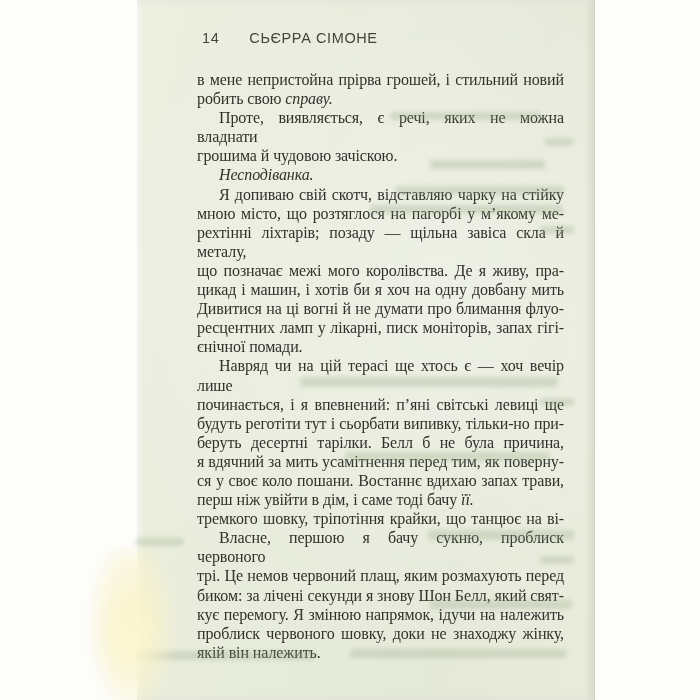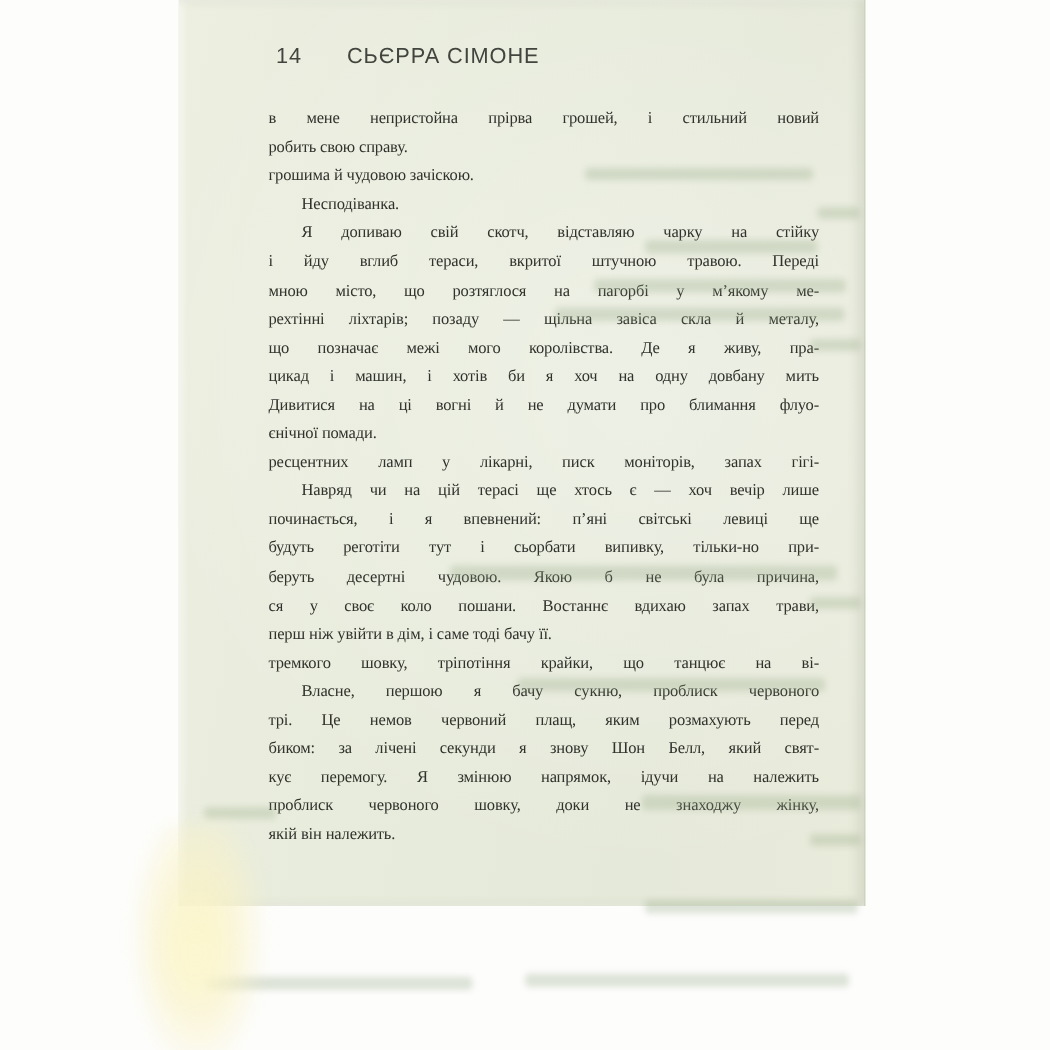--- a/index.html
+++ b/index.html
@@ -9,22 +9,22 @@
     background: #fdfdfc;
     font-family: "Liberation Serif", "DejaVu Serif", serif;
   }
   .photo {
     position: relative;
     width: 700px; height: 700px;
     background: #fdfdfc;
   }
   .book-page {
     position: absolute;
-    left: 119px; top: 0;
-    width: 457px; height: 604px;
+    left: 137px; top: 0;
+    width: 457px; height: 700px;
     background:
       radial-gradient(120% 90% at 68% 42%, rgba(255,255,255,0.30), rgba(255,255,255,0) 62%),
       linear-gradient(100deg, #edefe1 0%, #e8ecdc 35%, #e5e9d9 72%, #e9ebdb 100%);
     box-shadow:
       inset -4px 0 7px rgba(120,130,100,0.16),
       inset 3px 0 5px rgba(255,255,255,0.55);
     border-right: 1px solid #ccd3bf;
   }
   .running-header {
     position: absolute;
@@ -34,33 +34,33 @@
     font-family: "Liberation Sans", "DejaVu Sans", sans-serif;
     font-size: 14.5px;
     letter-spacing: 0.6px;
     color: #42453e;
   }
   .pg-num { margin-right: 30px; }
   .text-block {
     position: absolute;
     left: 60px; top: 70px;
     width: 367px;
-    font-size: 11px;
+    font-size: 16px;
     line-height: 19.1px;
     color: #30322c;
     letter-spacing: -0.1px;
   }
   .line {
     text-align: justify;
     text-align-last: justify;
     white-space: normal;
   }
   .line.last { text-align-last: left; }
   .line.indent { text-indent: 22px; }
-  .it { }
+  .it { font-style: italic; }
   .showthrough-mark {
     position: absolute;
     background: rgba(150, 168, 133, 0.30);
     border-radius: 3px;
     filter: blur(2px);
   }
   .glare {
     position: absolute;
     left: 86px; top: 548px;
     width: 92px; height: 170px;
@@ -90,35 +90,36 @@
   <div class="book-page">
 
     <div class="running-header">
       <span class="pg-num">14</span>
       <span class="hdr-title">СЬЄРРА СІМОНЕ</span>
     </div>
 
     <div class="text-block" id="text-block">
         <div class="line"><span>в мене непристойна прірва грошей, і стильний новий</span></div>
         <div class="line last"><span>робить свою </span><span class="it">справу.</span></div>
+        <div class="line indent"><span>Проте, виявляється, є речі, яких не можна владнати</span></div>
         <div class="line last"><span>грошима й чудовою зачіскою.</span></div>
         <div class="line last indent"><span class="it">Несподіванка.</span></div>
         <div class="line indent"><span>Я допиваю свій скотч, відставляю чарку на стійку</span></div>
-        <div class="line"><span>і йду вглиб тераси, вкритої штучною травою. Переді</span></div>
         <div class="line"><span>мною місто, що розтяглося на пагорбі у м’якому ме-</span></div>
         <div class="line"><span>рехтінні ліхтарів; позаду — щільна завіса скла й металу,</span></div>
         <div class="line"><span>що позначає межі мого королівства. Де я живу, пра-</span></div>
         <div class="line"><span>цикад і машин, і хотів би я хоч на одну довбану мить</span></div>
         <div class="line"><span>Дивитися на ці вогні й не думати про блимання флуо-</span></div>
+        <div class="line"><span>ресцентних ламп у лікарні, писк моніторів, запах гігі-</span></div>
         <div class="line last"><span>єнічної помади.</span></div>
-        <div class="line"><span>ресцентних ламп у лікарні, писк моніторів, запах гігі-</span></div>
         <div class="line indent"><span>Навряд чи на цій терасі ще хтось є — хоч вечір лише</span></div>
         <div class="line"><span>починається, і я впевнений: п’яні світські левиці ще</span></div>
         <div class="line"><span>будуть реготіти тут і сьорбати випивку, тільки-но при-</span></div>
-        <div class="line"><span>беруть десертні чудовою. Якою б не була причина,</span></div>
+        <div class="line"><span>беруть десертні тарілки. Белл б не була причина,</span></div>
+        <div class="line"><span>я вдячний за мить усамітнення перед тим, як поверну-</span></div>
         <div class="line"><span>ся у своє коло пошани. Востаннє вдихаю запах трави,</span></div>
         <div class="line last"><span>перш ніж увійти в дім, і саме тоді бачу </span><span class="it">її.</span></div>
         <div class="line"><span>тремкого шовку, тріпотіння крайки, що танцює на ві-</span></div>
         <div class="line indent"><span>Власне, першою я бачу сукню, проблиск червоного</span></div>
         <div class="line"><span>трі. Це немов червоний плащ, яким розмахують перед</span></div>
         <div class="line"><span>биком: за лічені секунди я знову Шон Белл, який свят-</span></div>
         <div class="line"><span>кує перемогу. Я змінюю напрямок, ідучи на належить</span></div>
         <div class="line"><span>проблиск червоного шовку, доки не знаходжу жінку,</span></div>
         <div class="line last"><span>якій він належить.</span></div>
       </div>

